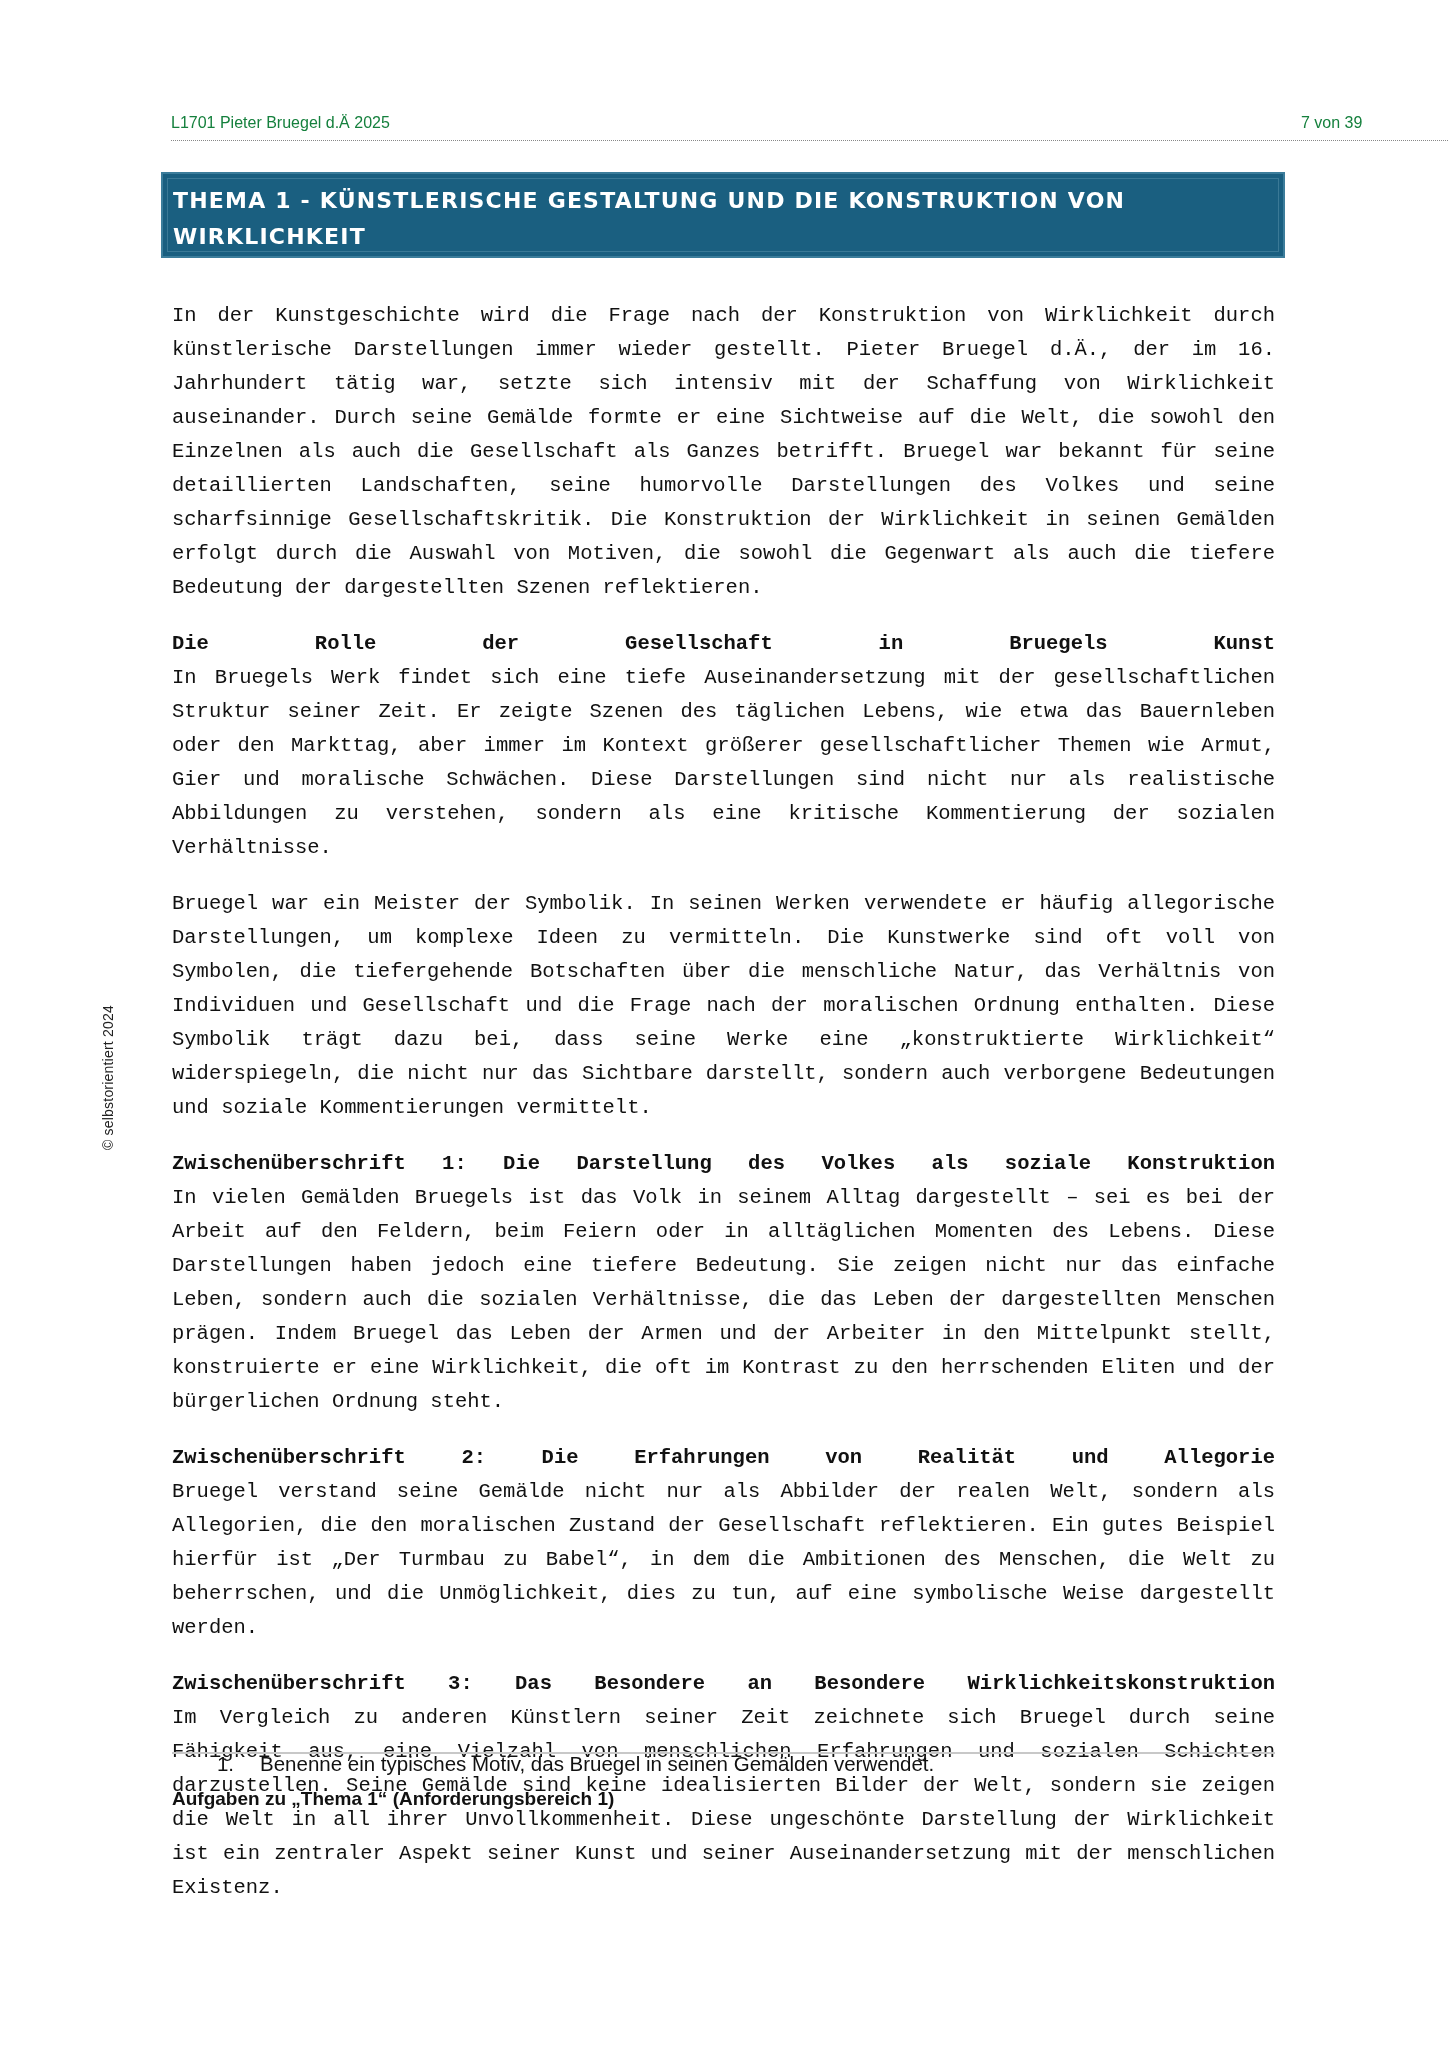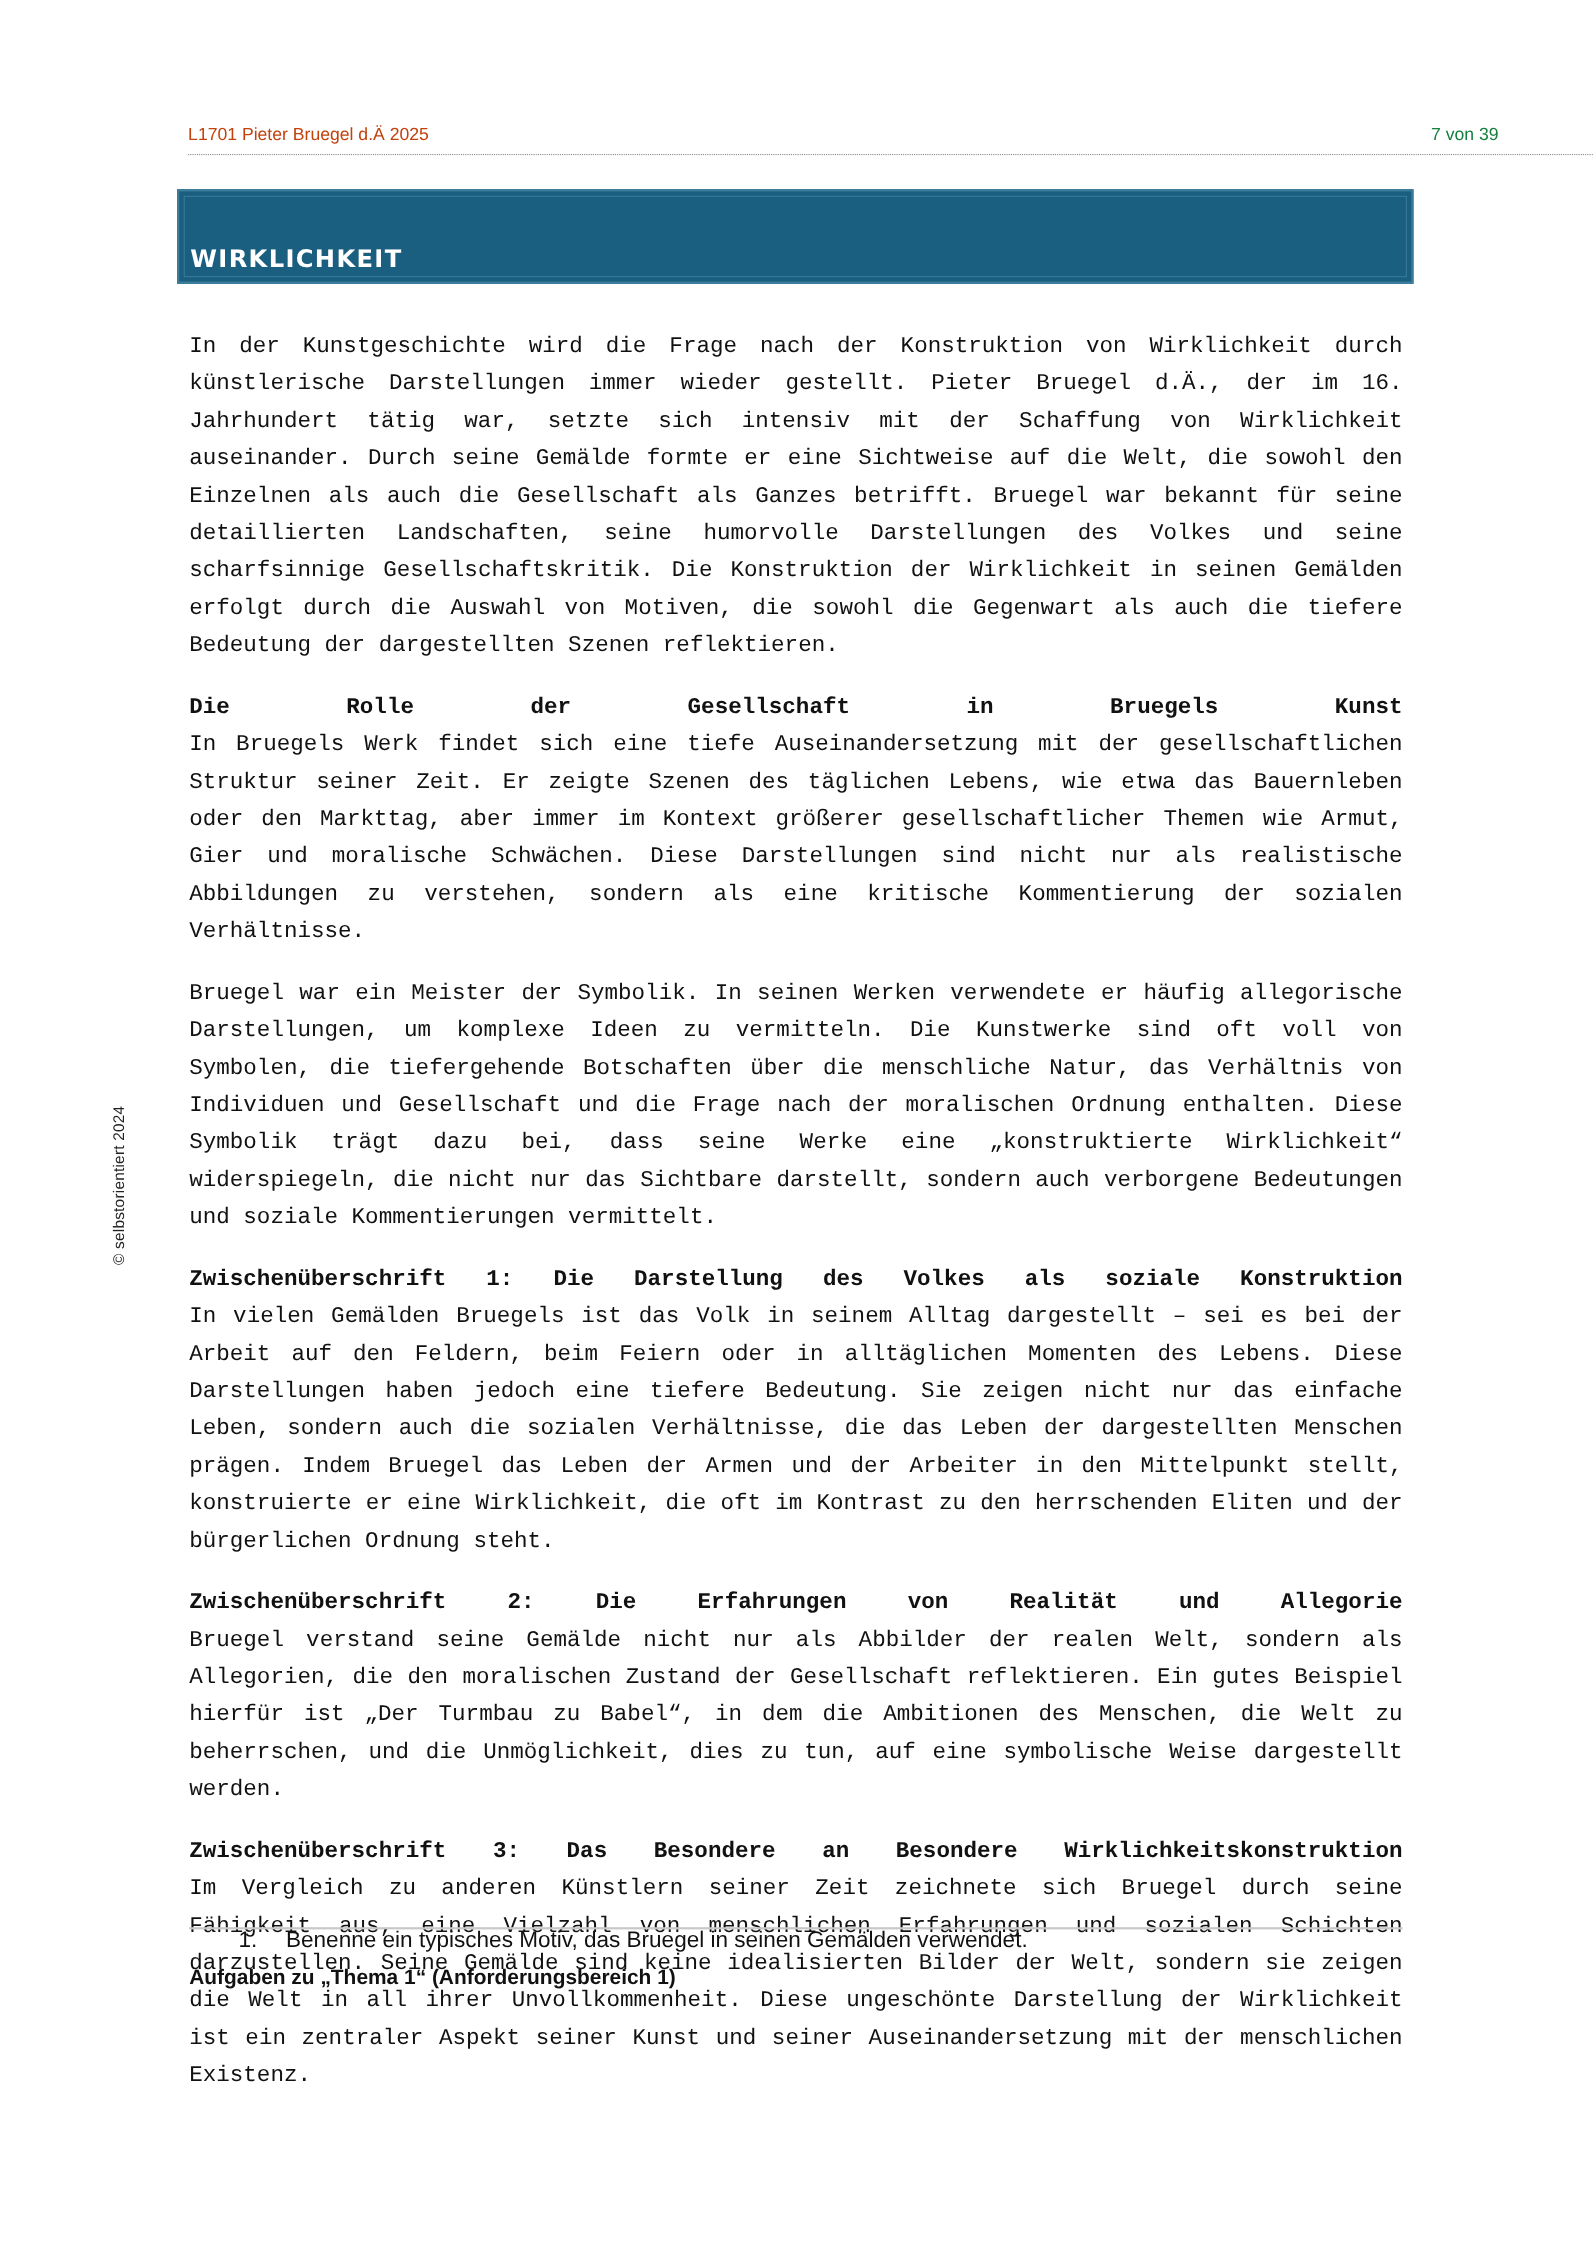--- a/index.html
+++ b/index.html
@@ -1,20 +1,20 @@
 <!DOCTYPE html>
 <html><head>
 <meta charset="utf-8">
 <style>
   html, body { margin: 0; padding: 0; background: #ffffff; }
   body { width: 1448px; height: 2048px; position: relative; overflow: hidden;
          font-family: "Liberation Sans", sans-serif; color: #111111; }
 
   .page-header { position: absolute; left: 171px; top: 112px; width: 1277px; height: 26px; }
-  .page-header .left { position: absolute; left: 0; top: 2px; font-size: 16px; color: #c2410c; }
+  .page-header .left { position: absolute; left: 0; top: 2px; font-size: 16px; color: #15803d; }
   .page-header .right { position: absolute; left: 1130px; top: 2px; font-size: 16px; color: #15803d; }
   .header-rule { position: absolute; left: 171px; top: 140px; width: 1277px; border-top: 1px dotted #888; }
 
   .side-copyright { position: absolute; left: 100px; top: 1150px; transform: rotate(-90deg);
                     transform-origin: left top; font-size: 14px; color: #222; white-space: nowrap;
                     letter-spacing: 0.2px; }
 
   .title-box { position: absolute; left: 161px; top: 172px; width: 1124px; height: 86px;
                background: #1a5f80; border: 2px solid #3c7d9b; box-sizing: border-box; }
   .title-box .inner { position: absolute; left: 4px; top: 4px; right: 4px; bottom: 4px;
@@ -43,21 +43,21 @@
   <span class="left">L1701 Pieter Bruegel d.Ä 2025</span>
   <span class="right">7 von 39</span>
 </div>
 <div class="header-rule"></div>
 
 <div class="side-copyright">© selbstorientiert 2024</div>
 
 <div class="title-box" style="background: rgb(26, 95, 128);">
   <div class="inner"></div>
   <h1>
-    <br>
+    <span>THEMA 1 - KÜNSTLERISCHE GESTALTUNG UND DIE KONSTRUKTION VON</span><br>
     <span>WIRKLICHKEIT</span>
   </h1>
 </div>
 
 <div class="content">
   <p class="intro">In der Kunstgeschichte wird die Frage nach der Konstruktion von Wirklichkeit durch künstlerische Darstellungen immer wieder gestellt. Pieter Bruegel d.Ä., der im 16. Jahrhundert tätig war, setzte sich intensiv mit der Schaffung von Wirklichkeit auseinander. Durch seine Gemälde formte er eine Sichtweise auf die Welt, die sowohl den Einzelnen als auch die Gesellschaft als Ganzes betrifft. Bruegel war bekannt für seine detaillierten Landschaften, seine humorvolle Darstellungen des Volkes und seine scharfsinnige Gesellschaftskritik. Die Konstruktion der Wirklichkeit in seinen Gemälden erfolgt durch die Auswahl von Motiven, die sowohl die Gegenwart als auch die tiefere Bedeutung der dargestellten Szenen reflektieren.</p>
 
   <div class="section">
     <p class="sh">Die Rolle der Gesellschaft in Bruegels Kunst</p>
     <p>In Bruegels Werk findet sich eine tiefe Auseinandersetzung mit der gesellschaftlichen Struktur seiner Zeit. Er zeigte Szenen des täglichen Lebens, wie etwa das Bauernleben oder den Markttag, aber immer im Kontext größerer gesellschaftlicher Themen wie Armut, Gier und moralische Schwächen. Diese Darstellungen sind nicht nur als realistische Abbildungen zu verstehen, sondern als eine kritische Kommentierung der sozialen Verhältnisse.</p>

